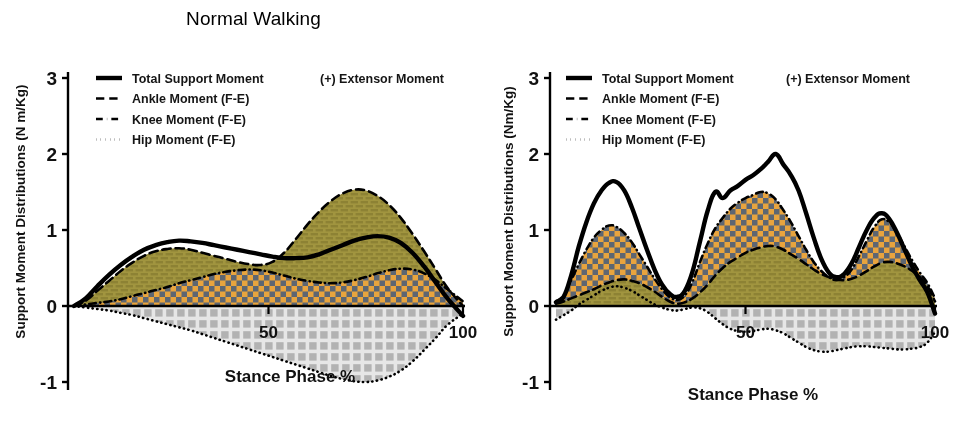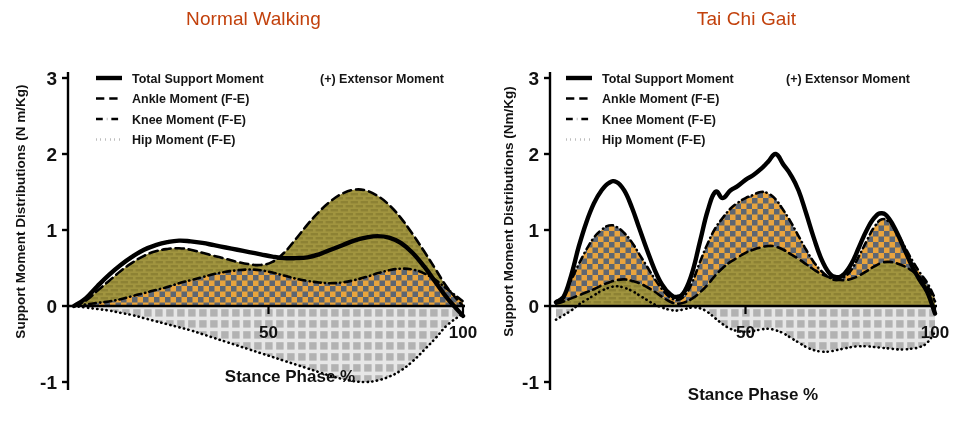--- a/index.html
+++ b/index.html
@@ -4,21 +4,21 @@
 <title>Support Moment Distributions</title>
 <style>
   html,body{margin:0;padding:0;background:#ffffff;}
   body{width:975px;height:444px;overflow:hidden;
        font-family:"Liberation Sans",sans-serif;color:#1a1a1a;}
   #root{position:relative;width:975px;height:444px;}
   .panel{position:absolute;top:0;height:444px;width:487px;}
   #panel-left{left:0;}
   #panel-right{left:488px;}
   .panel-title{position:absolute;top:8px;left:0;width:487px;text-align:center;
-       font-size:19px;font-weight:400;letter-spacing:.1px;color:#c2410c;}
+       font-size:19px;font-weight:400;letter-spacing:.1px;color:#000000;}
   #panel-left .panel-title{padding-left:20px;box-sizing:border-box;}
   #panel-right .panel-title{padding-left:30px;box-sizing:border-box;}
   .ylabel{position:absolute;left:0;top:0;width:30px;height:444px;}
   .ylabel span{position:absolute;left:-160px;top:204px;width:360px;
        display:block;text-align:center;font-size:13.5px;font-weight:bold;
        transform:rotate(-90deg);white-space:nowrap;color:#111;}
   .svg-wrap{position:absolute;left:0;top:0;}
   svg{display:block;}
   text.tick{font-family:"Liberation Sans",sans-serif;font-size:19px;
        font-weight:bold;fill:#111;}
@@ -92,21 +92,20 @@
           <line x1="96" y1="119" x2="122" y2="119" stroke="#000000" stroke-width="2.6" stroke-linecap="butt" stroke-dasharray="6.760000000000001,4.16,0.26,4.16"></line>
           <text x="132" y="123.5" class="leg">Knee Moment (F-E)</text>
           <line x1="96" y1="139.5" x2="122" y2="139.5" stroke="#000000" stroke-width="2.6" stroke-linecap="butt" stroke-dasharray="0.26,4.42"></line>
           <text x="132" y="144" class="leg">Hip Moment (F-E)</text>
           <text x="320" y="82.5" class="note">(+) Extensor Moment</text>
         </svg>
     </div>
   </div>
 
   <div class="panel" id="panel-right">
-    <div class="panel-title">Tai Chi Gait</div>
     <div class="ylabel">
       <span>Support Moment Distributions (Nm/Kg)</span>
     </div>
     <div class="svg-wrap">
       <svg id="svg-right" width="487" height="444" viewBox="0 0 487 444">
           <defs>
             <pattern id="ankR" width="10" height="8" patternUnits="userSpaceOnUse">
               <rect width="10" height="8" fill="#a1953f"></rect>
               <rect x="0.6" y="1" width="7.4" height="2.4" fill="#8d8234"></rect>
               <rect x="5.6" y="5" width="7.4" height="2.4" fill="#8d8234"></rect>

